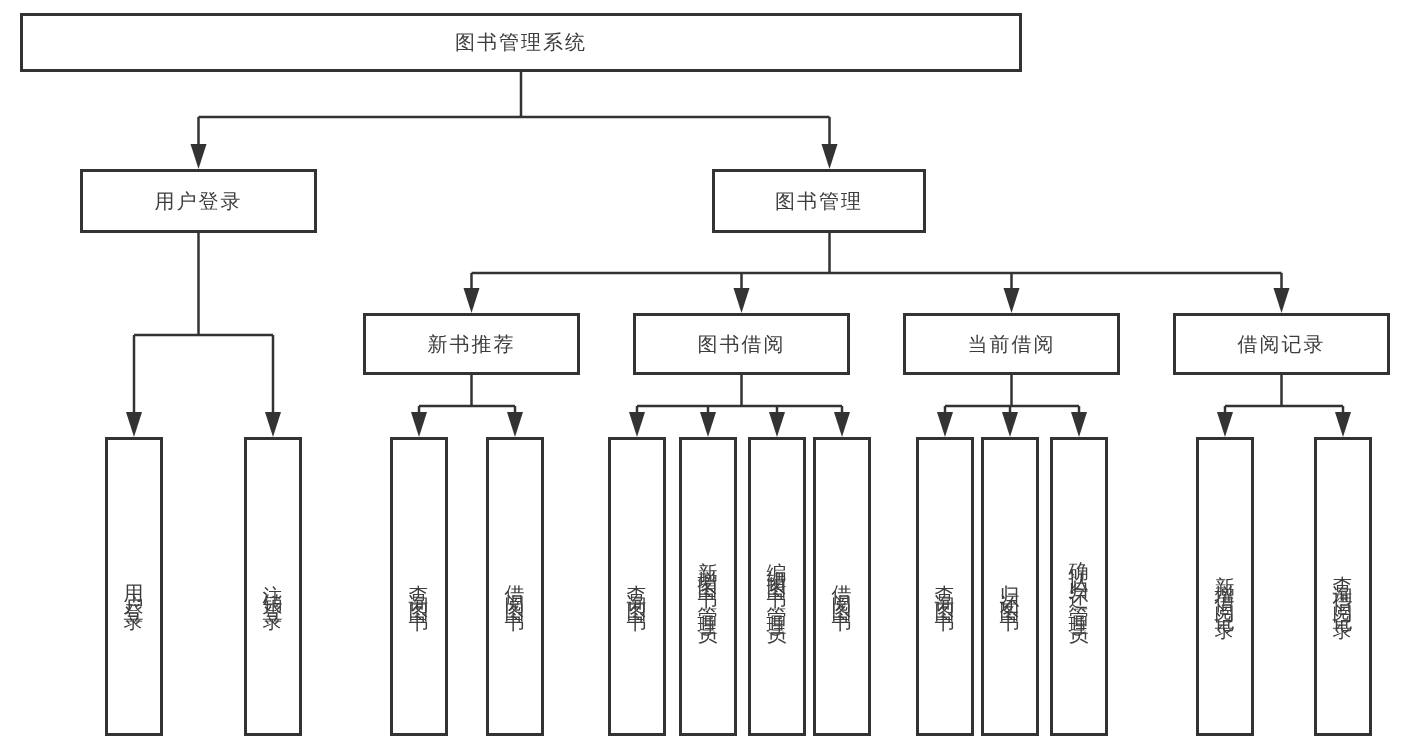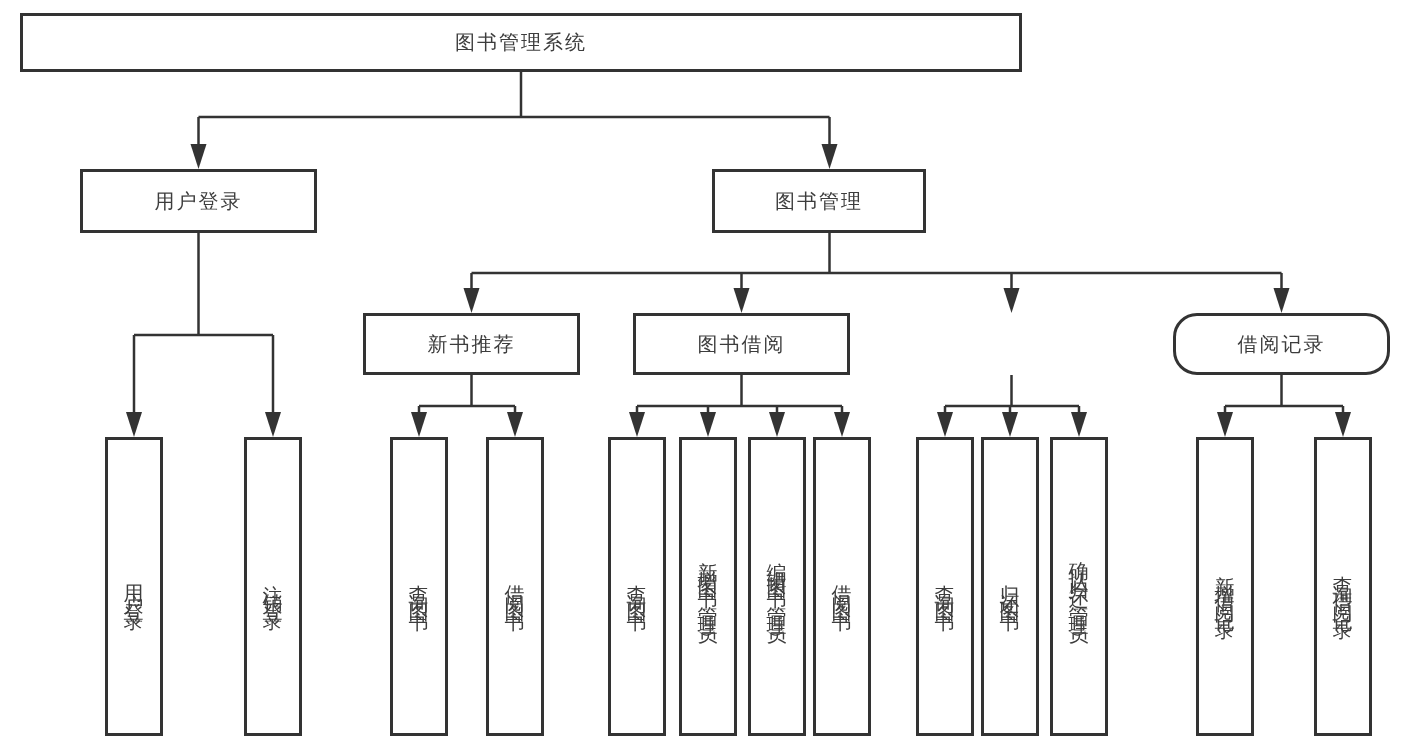--- a/index.html
+++ b/index.html
@@ -38,21 +38,21 @@
   
   .n-root   { left: 20px;   top: 13px;  width: 1002px; height: 59px; }
   
   .n-login  { left: 80px;   top: 169px; width: 237px;  height: 64px; }
   .n-mgmt   { left: 712px;  top: 169px; width: 214px;  height: 64px; }
   
   .n-l3     { top: 313px; height: 62px; width: 217px; }
   .n-newrec { left: 363px; }
   .n-borrow { left: 633px; }
   .n-curr   { left: 903px; }
-  .n-record { left: 1173px; border-radius: 24px; }
+  .n-record { left: 1173px; }
   
   .leaf { top: 437px; height: 299px; width: 58px; }
   .lf-user1 { left: 105px; }
   .lf-user2 { left: 244px; }
   .lf-nb1   { left: 390px; }
   .lf-nb2   { left: 486px; }
   .lf-bw1   { left: 608px; }
   .lf-bw2   { left: 679px; }
   .lf-bw3   { left: 748px; }
   .lf-bw4   { left: 813px; }
@@ -155,20 +155,21 @@
     </g>
   </svg>
 
   <div class="box h n-root">图书管理系统</div>
 
   <div class="box h n-login">用户登录</div>
   <div class="box h n-mgmt">图书管理</div>
 
   <div class="box h n-l3 n-newrec">新书推荐</div>
   <div class="box h n-l3 n-borrow">图书借阅</div>
+  <div class="box h n-l3 n-curr">当前借阅</div>
   <div class="box h n-l3 n-record">借阅记录</div>
 
   <div class="box v leaf lf-user1">用户登录</div>
   <div class="box v leaf lf-user2">注销登录</div>
 
   <div class="box v leaf lf-nb1">查询图书</div>
   <div class="box v leaf lf-nb2">借阅图书</div>
 
   <div class="box v leaf lf-bw1">查询图书</div>
   <div class="box v leaf lf-bw2">新增图书（管理员）</div>

